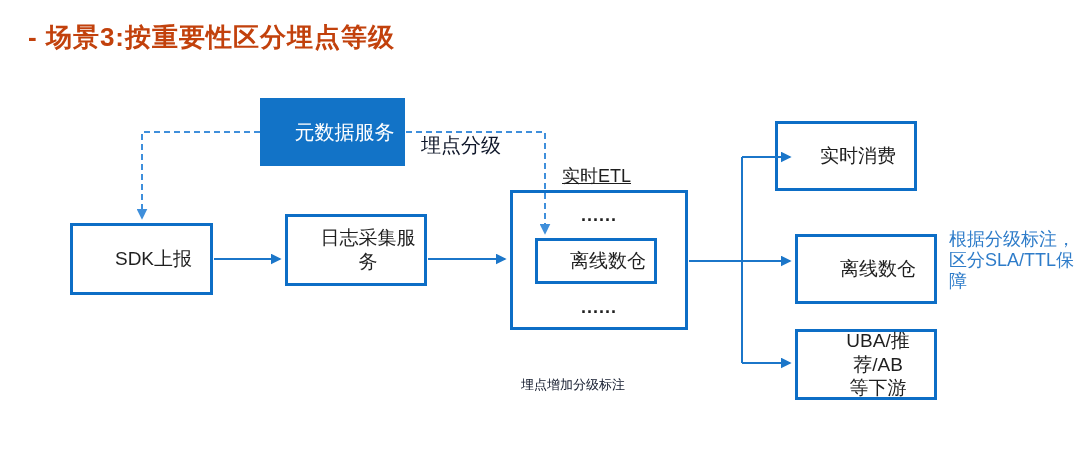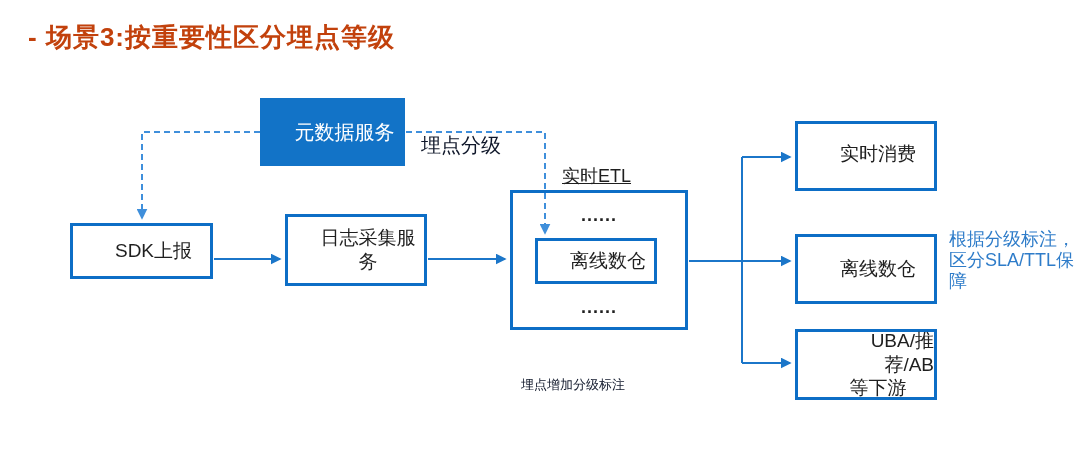--- a/index.html
+++ b/index.html
@@ -35,49 +35,49 @@
 <body>
 
 <div class="canvas">
 
   <div class="page-title">- 场景3:按重要性区分埋点等级</div>
 
   <div class="box filled" style="left:260px;top:98px;width:145px;height:68px;">
     <span>元数据服务</span>
   </div>
 
-  <div class="box" style="left:70px;top:223px;width:143px;height:56px;">
+  <div class="box" style="left:70px;top:223px;width:143px;height:72px;">
     <span>SDK上报</span>
   </div>
 
   <div class="box" style="left:285px;top:214px;width:142px;height:72px;">
     <span>日志采集服务</span>
   </div>
 
   <div class="box group" style="left:510px;top:190px;width:178px;height:140px;"></div>
 
   <div class="dots" style="top:206px;">......</div>
 
   <div class="box" style="left:535px;top:238px;width:122px;height:46px;">
     <span>离线数仓</span>
   </div>
 
   <div class="dots" style="top:298px;">......</div>
 
-  <div class="box" style="left:795px;top:121px;width:142px;height:70px;font-family:Liberation Mono, monospace;">
+  <div class="box" style="left:775px;top:121px;width:142px;height:70px;">
     <span>实时消费</span>
   </div>
 
   <div class="box" style="left:795px;top:234px;width:142px;height:70px;">
     <span>离线数仓</span>
   </div>
 
   <div class="box" style="left:795px;top:329px;width:142px;height:71px;">
     <span>
-      <span style="display:block;text-align:right;">UBA/推荐/AB</span>
+      <span style="display:block;">UBA/推荐/AB</span>
       <span style="display:block;">等下游</span>
     </span>
   </div>
 
   <svg class="svg-layer" width="1080" height="471" viewBox="0 0 1080 471">
     <defs>
       <marker id="ah-solid" viewBox="0 0 10 10" refX="8.5" refY="5" markerUnits="userSpaceOnUse" markerWidth="11" markerHeight="11" orient="auto">
         <path d="M0,0 L10,5 L0,10 Z" fill="#1b76c9"></path>
       </marker>
       <marker id="ah-dashed" viewBox="0 0 10 10" refX="8.5" refY="5" markerUnits="userSpaceOnUse" markerWidth="11" markerHeight="11" orient="auto">

